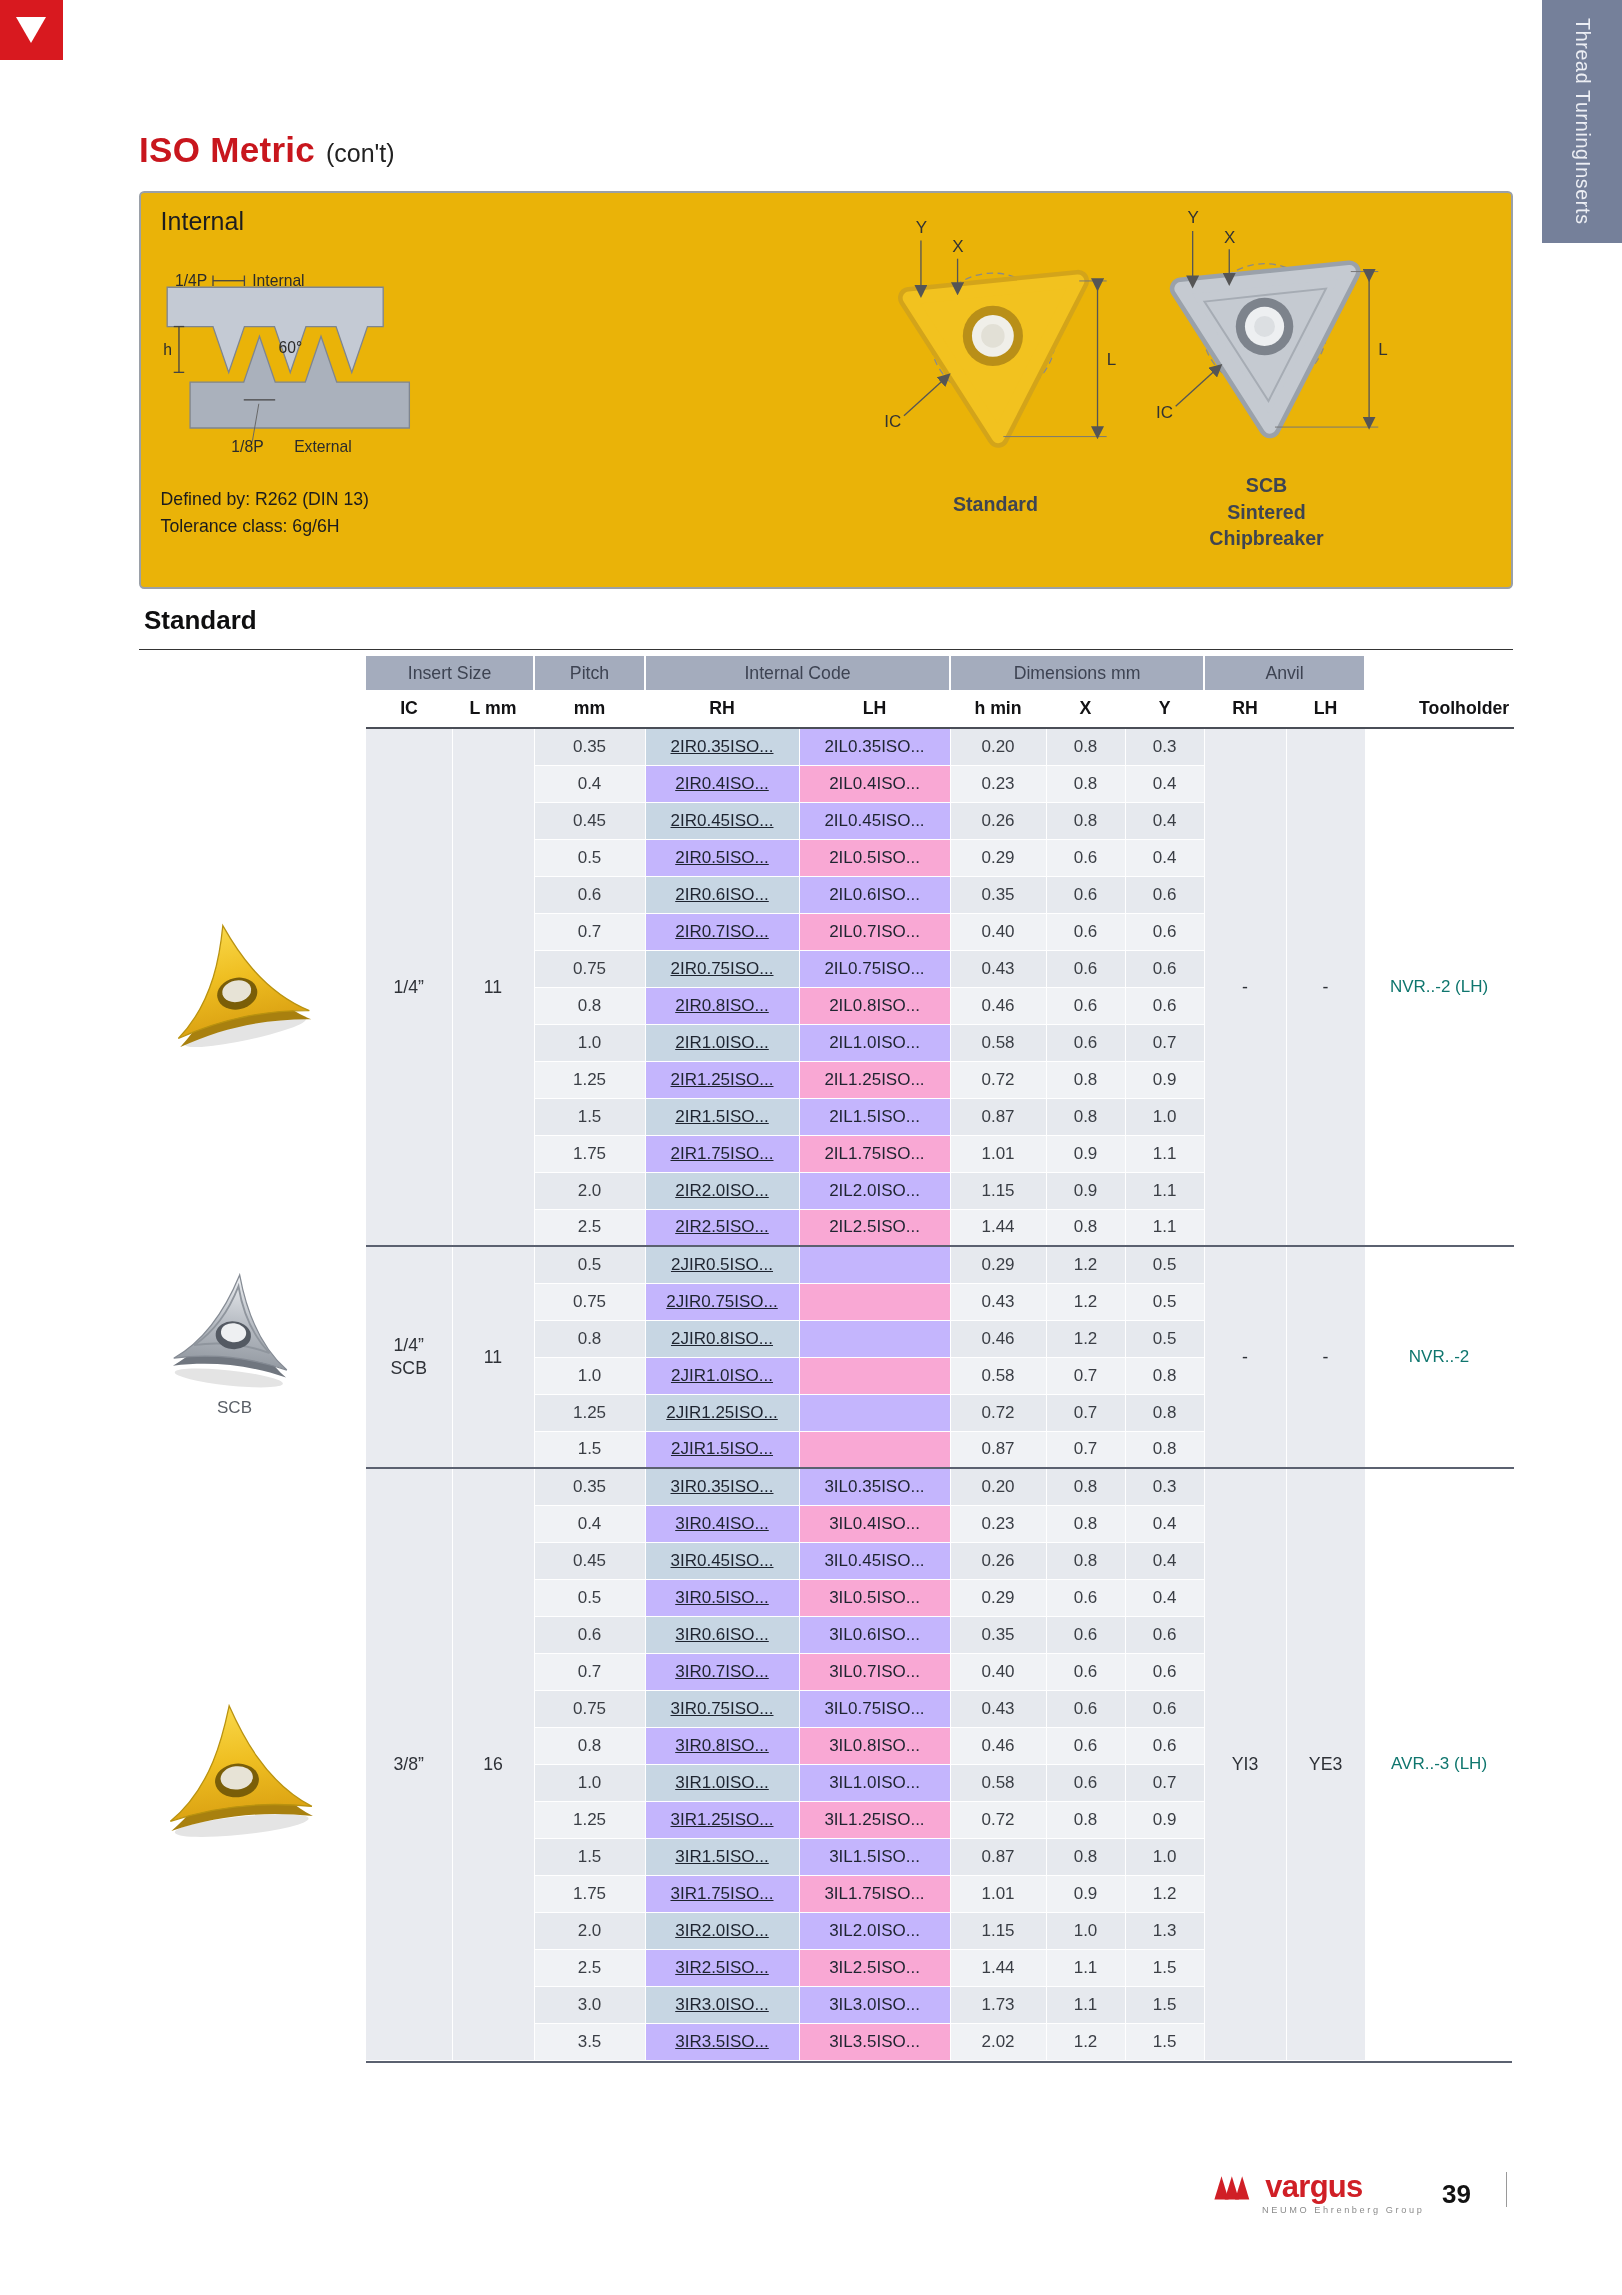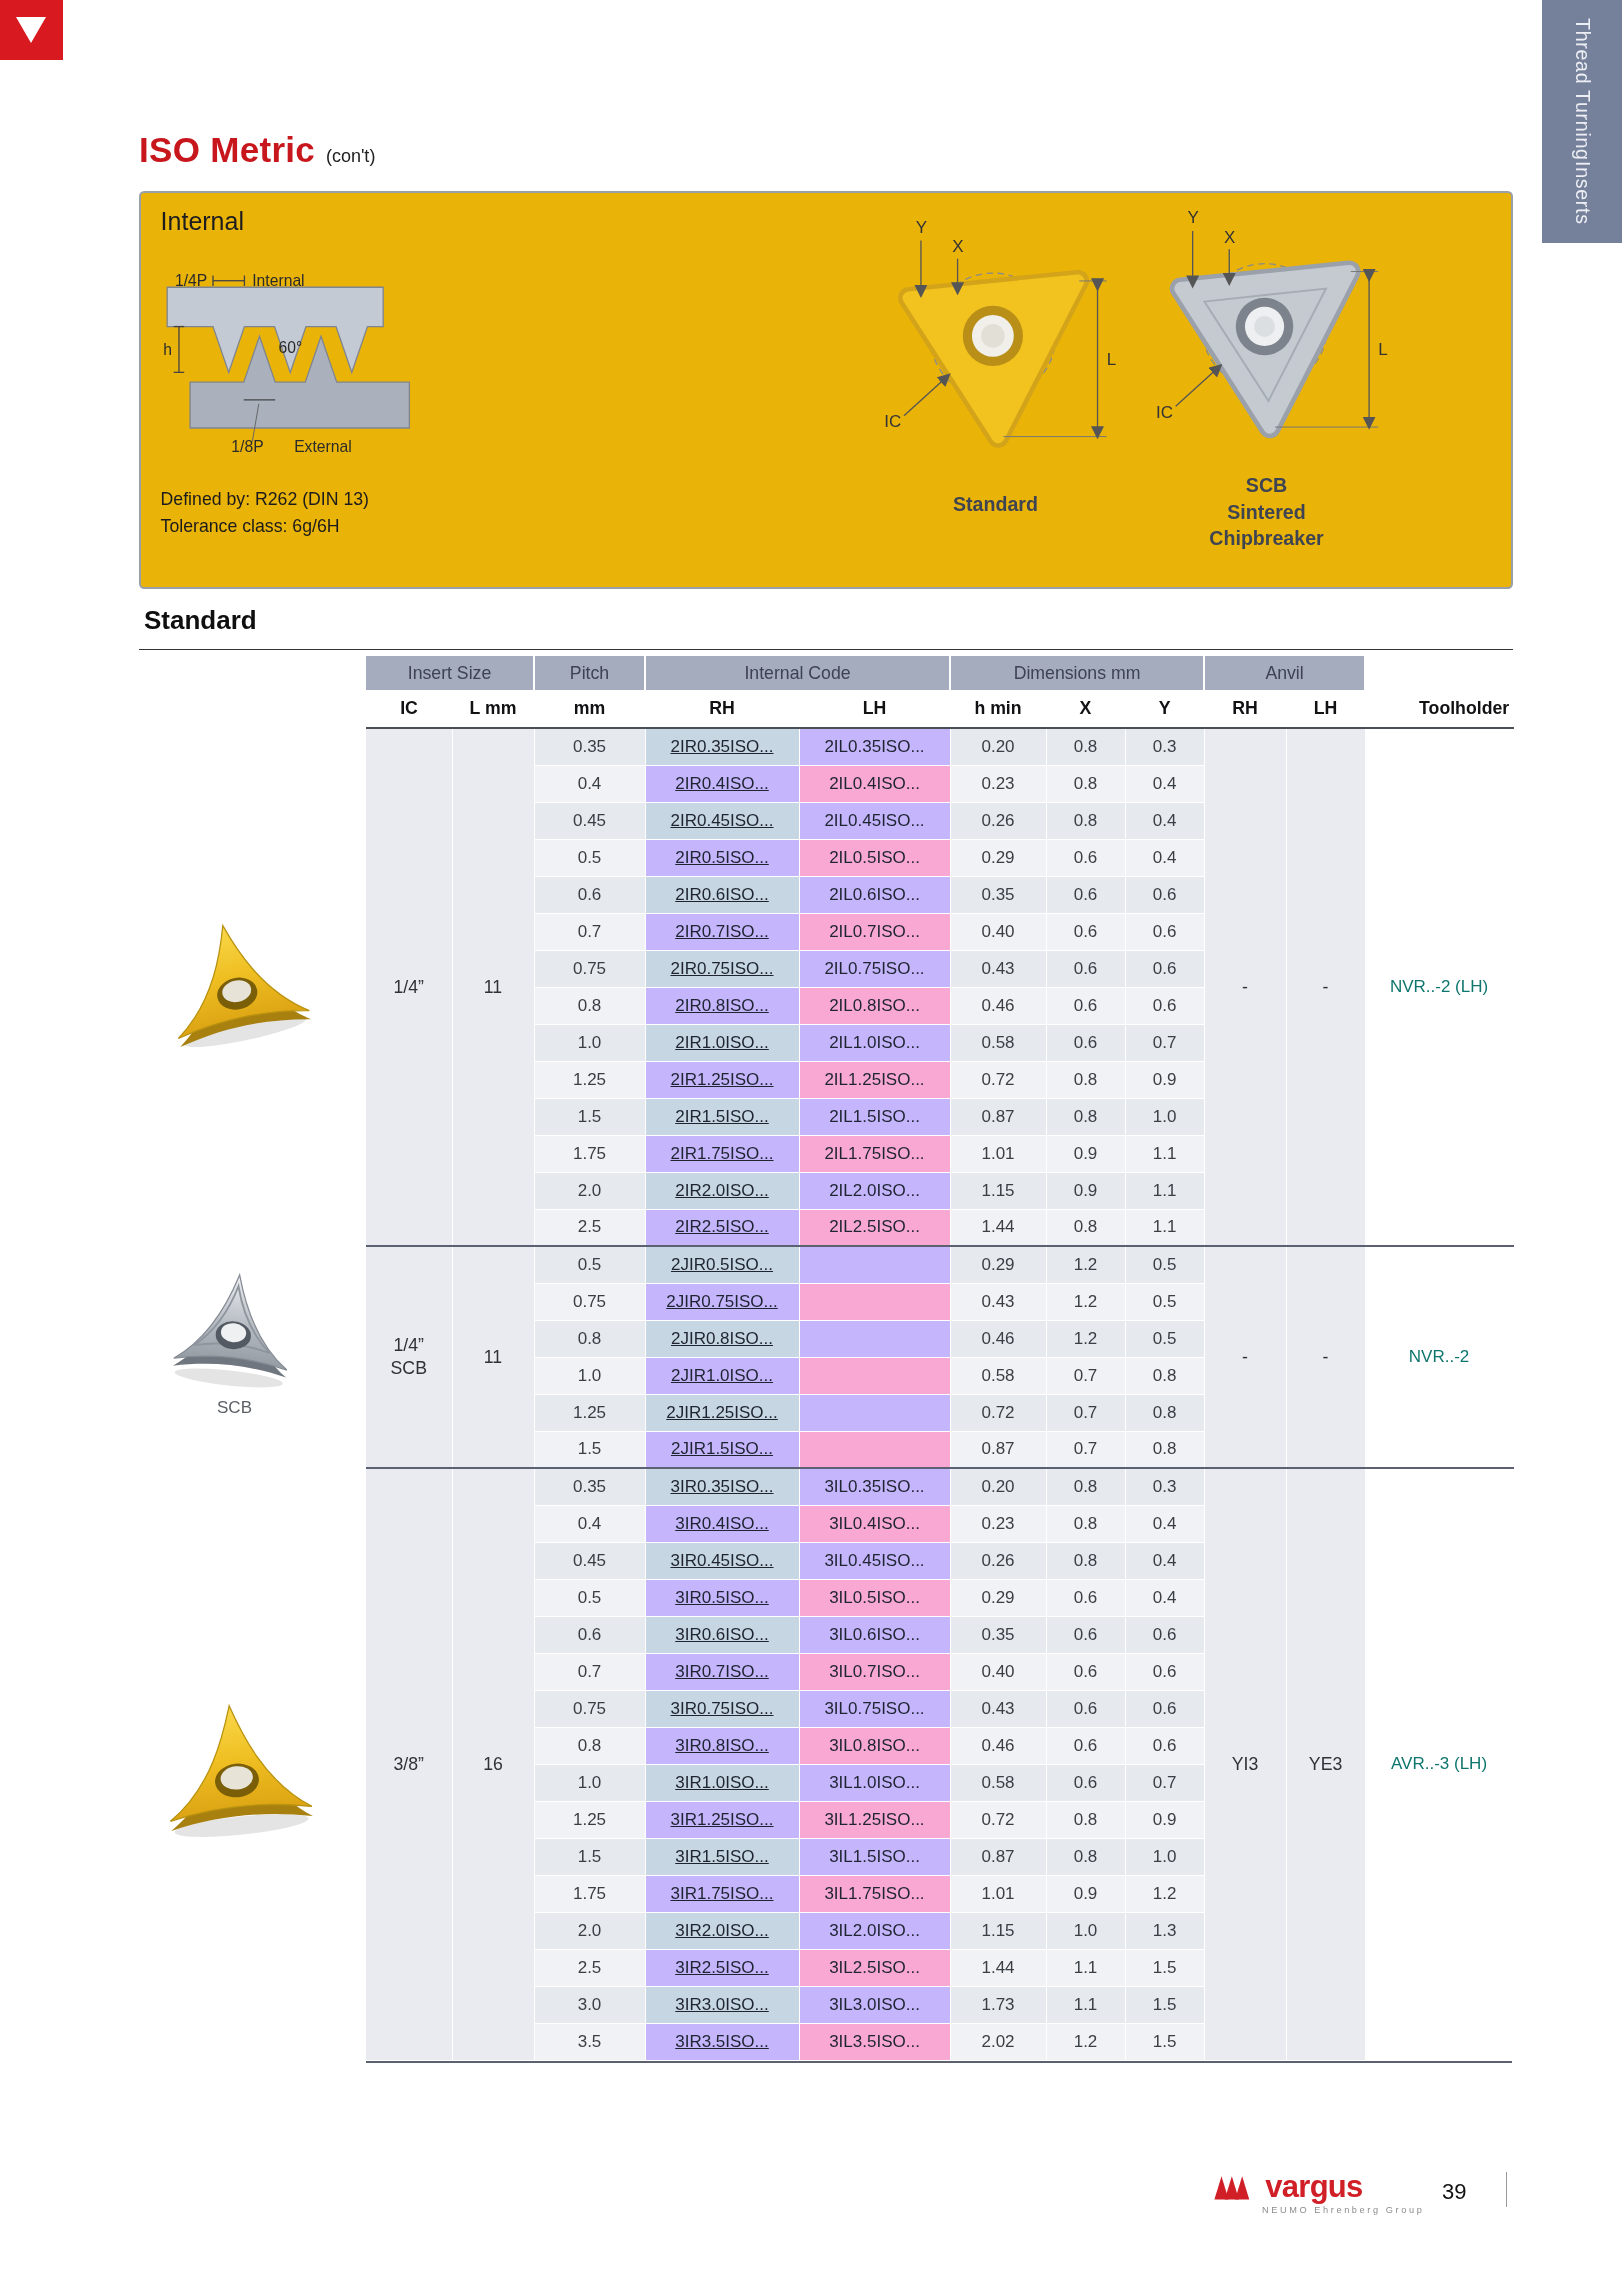--- a/index.html
+++ b/index.html
@@ -13,21 +13,21 @@
 
   
   .side-tab{position:absolute;left:1542px;top:0;width:81px;height:243px;background:#75809a;}
   .side-tab-text{width:100%;height:100%;display:flex;align-items:center;justify-content:center;
       writing-mode:vertical-lr;color:#ecEEf4;color:#eceef4;font-size:19.6px;line-height:1.7;letter-spacing:0.7px;}
   .side-tab-text span{display:block;text-align:center;}
 
   
   .title-row{position:absolute;left:139px;top:130px;white-space:nowrap;}
   .title{font-size:35px;font-weight:bold;color:#c8161d;letter-spacing:0.3px;}
-  .title-suffix{font-size:18px;color:#222;margin-left:7.9px;}
+  .title-suffix{font-size:25px;color:#222;margin-left:7.9px;}
 
   
   .internal-box{position:absolute;left:139px;top:191px;width:1374px;height:398px;
       border:2px solid #9aa0a8;border-radius:5.2px;background:#eab308;box-sizing:border-box;}
   .box-title{position:absolute;left:19.6px;top:14.4px;font-size:25px;color:#1d1d1f;}
   .profile-svg{position:absolute;left:13px;top:55px;width:262px;height:216px;}
   .defined{position:absolute;left:19.6px;top:293px;font-size:17.7px;color:#1b1b1d;line-height:1.55;}
   .fig-standard{position:absolute;left:717px;top:15.7px;width:275px;height:327px;}
   .fig-scb{position:absolute;left:985px;top:3.9px;width:281px;height:370px;}
 
@@ -67,21 +67,21 @@
   .photo2{position:absolute;left:165px;top:1260px;width:139px;height:131px;}
   .photo2-caption{position:absolute;left:165px;top:1398px;width:139px;text-align:center;
       font-size:17px;color:#5a5f66;}
   .photo3{position:absolute;left:148px;top:1690px;width:175px;height:152px;}
 
   
   .footer-logo{position:absolute;left:1214px;top:2171px;}
   .logo-line{display:flex;gap:5.2px;}
   .brand{font-size:31px;font-weight:bold;color:#d01f26;letter-spacing:-0.7px;line-height:1;}
   .brand-sub{font-size:9.2px;color:#8c8c8c;letter-spacing:2.6px;margin-top:2.6px;margin-left:48px;white-space:nowrap;}
-  .page-num{position:absolute;left:1442px;top:2179px;font-size:22px;font-weight:normal;color:#121212;}
+  .page-num{position:absolute;left:1442px;top:2179px;font-size:26px;font-weight:bold;color:#121212;}
   .footer-divider{position:absolute;left:1506px;top:2172px;width:1.3px;height:35px;background:#9a9a9a;}
 
   svg text{font-family:"Liberation Sans",sans-serif;}
   .svg-label{font-size:24px;fill:#2b2b2b;}
   .svg-dim{font-size:26px;fill:#333;}
   .svg-caption{font-size:30px;font-weight:bold;fill:#3e4452;}
 </style>
 </head>
 <body>
 

